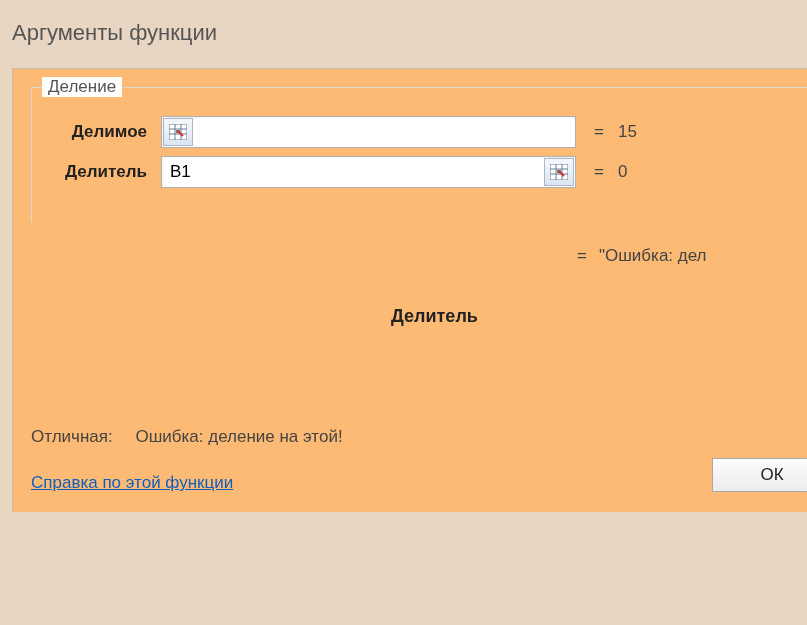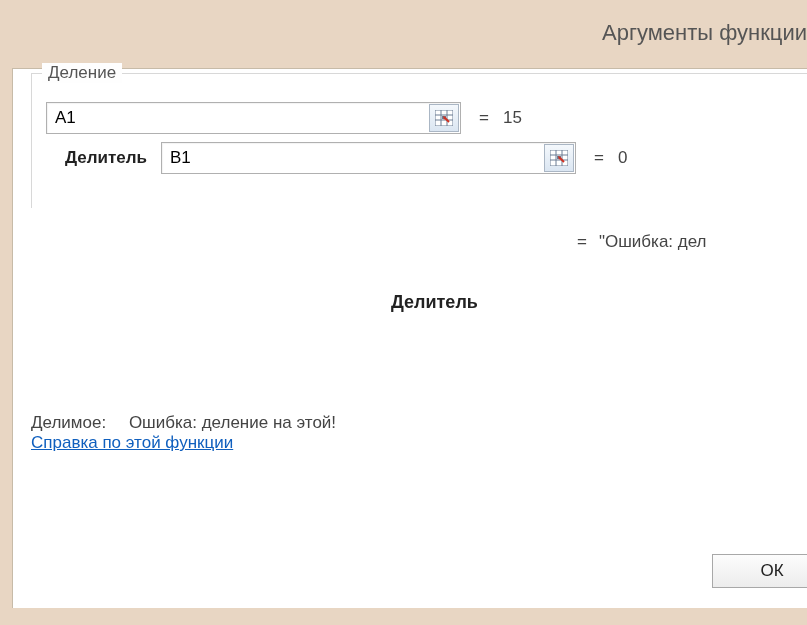--- a/index.html
+++ b/index.html
@@ -13,33 +13,33 @@
       background: #e8d6c3;
       width: 807px;
       height: 625px;
       overflow: hidden;
     }
     .outer {
       background: #e8d6c3;
       padding: 10px 0 0 12px;
     }
     .titlebar {
-      text-align: right;
+      text-align: left;
       color: #555;
       font-size: 22px;
       padding: 10px 0 22px 0;
       font-weight: 400;
     }
     .dialog-body {
-      background: #ffffff;
+      background: #fdba74;
       border: 1px solid #c7bba8;
       border-right: none;
       border-bottom: none;
-      padding: 4px 0 20px 18px;
-      height: 540px;
+      padding: 18px 0 20px 18px;
+      height: 444px;
       position: relative;
     }
     .fieldset {
       border: 1px solid #d8d8d8;
       border-right: none;
       border-bottom: none;
       padding: 20px 0 26px 14px;
       margin-bottom: 10px;
       position: relative;
     }
@@ -137,20 +137,21 @@
     .value-row {
       margin-top: 100px;
       color: #444;
       font-size: 17px;
     }
     .value-label {
       margin-right: 18px;
     }
     .help-link {
       display: inline-block;
+      margin-top: 26px;
       color: #0f5fbe;
       text-decoration: underline;
       font-size: 17px;
       cursor: pointer;
     }
     .ok-button {
       position: absolute;
       right: 0;
       bottom: 20px;
       width: 95px;
@@ -171,22 +172,22 @@
 <body>
 
 <div class="outer">
   <div class="titlebar">Аргументы функции</div>
   <div class="dialog-body">
 
     <div class="fieldset">
       <div class="fieldset-legend">Деление</div>
 
       <div class="arg-row">
+        <div class="arg-label">Делимое</div>
         <div class="arg-input-wrap">
-          <input class="arg-input" type="text" value="A1" style="">
           <div class="ref-button">
             <span class="ref-icon">
               <svg width="18" height="16" viewBox="0 0 18 16">
                 <rect x="0" y="0" width="18" height="16" fill="#fff" stroke="#6b7d94" stroke-width="1"></rect>
                 <line x1="6" y1="0" x2="6" y2="16" stroke="#6b7d94" stroke-width="1"></line>
                 <line x1="12" y1="0" x2="12" y2="16" stroke="#6b7d94" stroke-width="1"></line>
                 <line x1="0" y1="5" x2="18" y2="5" stroke="#6b7d94" stroke-width="1"></line>
                 <line x1="0" y1="10" x2="18" y2="10" stroke="#6b7d94" stroke-width="1"></line>
                 <rect x="7" y="6" width="4" height="3" fill="#6b7d94"></rect>
                 <path d="M 14 12 L 10 8" stroke="#d03020" stroke-width="2"></path>
@@ -225,21 +226,21 @@
 
     <div class="formula-result-row">
       <span class="formula-result-eq">=</span>
       <span class="formula-result-val">"Ошибка: дел</span>
     </div>
 
 
     <div class="current-arg">Делитель</div>
 
     <div class="value-row">
-      <span class="value-label">Делимое:</span>
+      <span class="value-label">Отличная:</span>
       <span>Ошибка: деление на этой!</span>
     </div>
 
     <a class="help-link">Справка по этой функции</a>
 
     <div class="ok-button">ОК</div>
 
   </div>
 </div>
 

